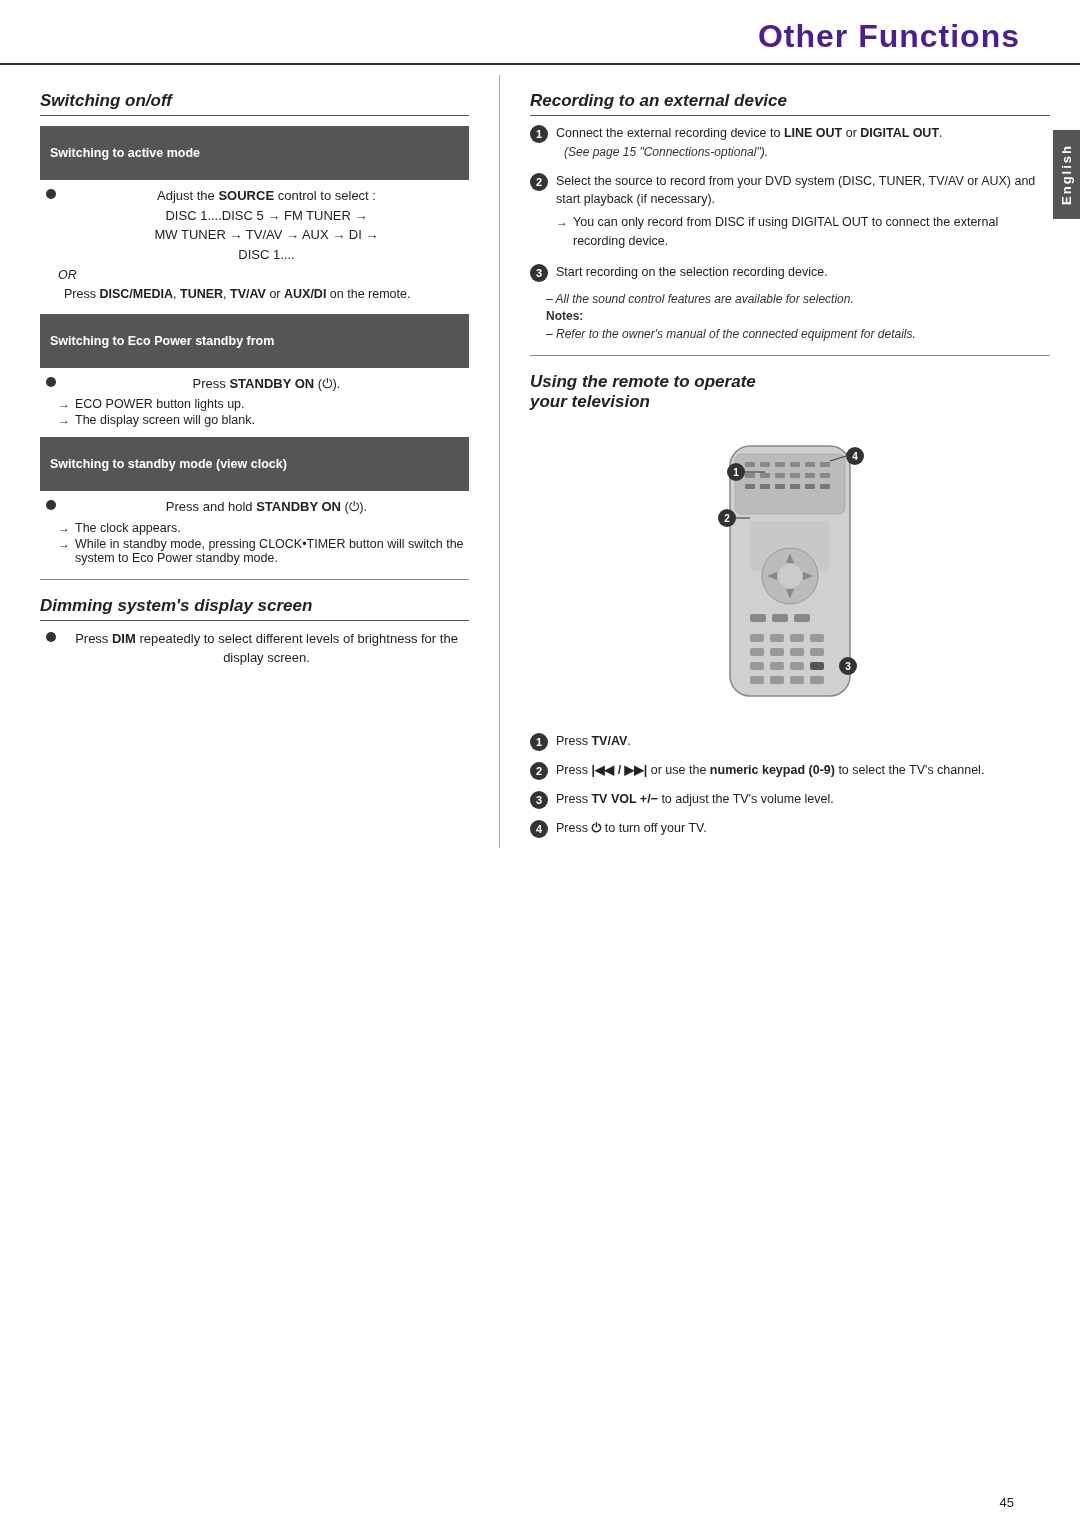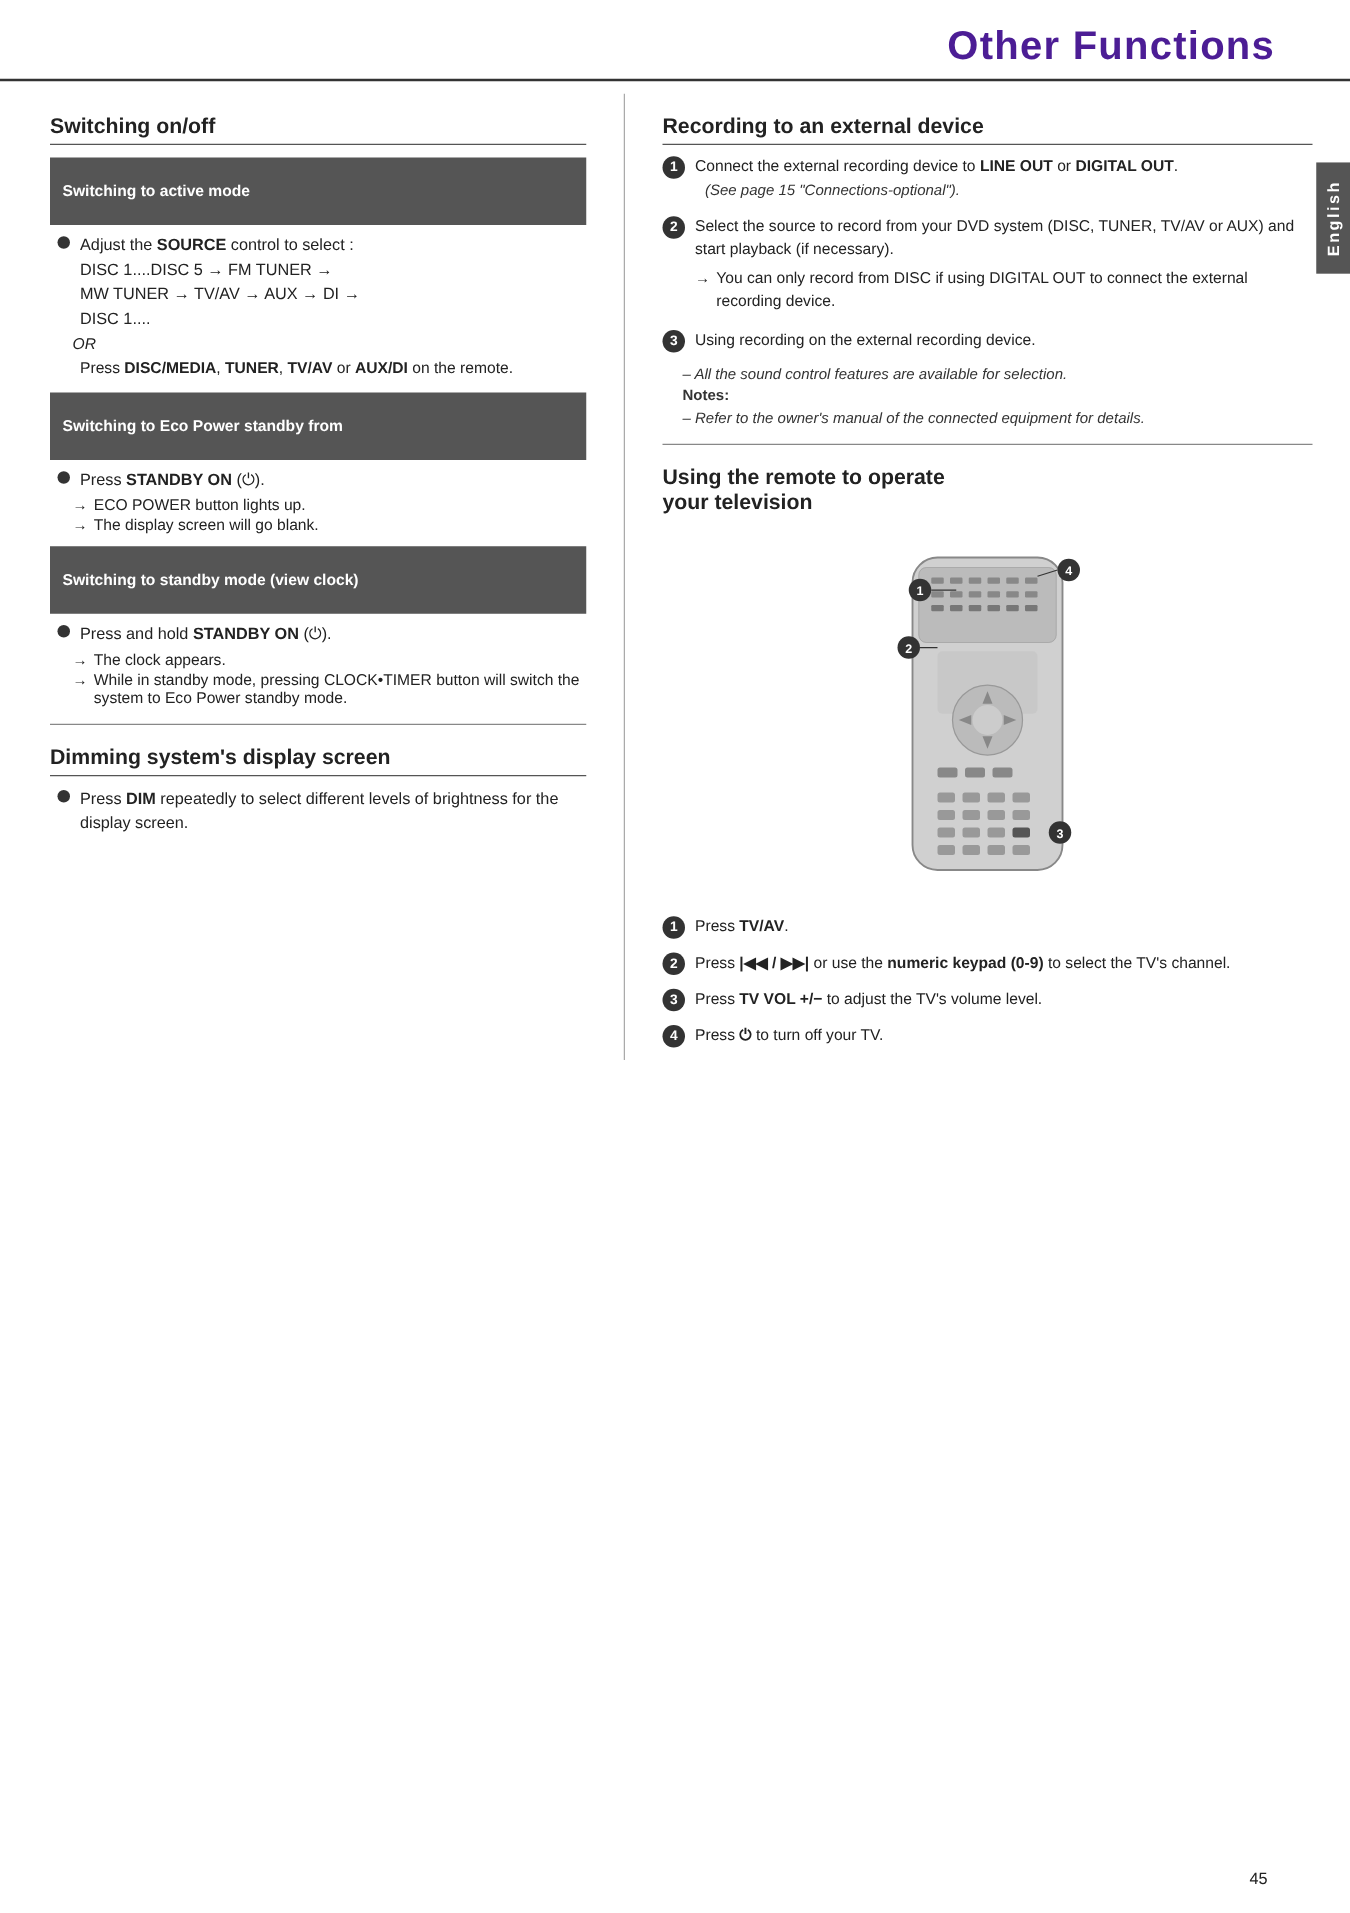--- a/index.html
+++ b/index.html
@@ -70,39 +70,41 @@
     }
 
     
     .section-title {
       font-size: 17px;
       font-weight: bold;
       margin-bottom: 8px;
       margin-top: 16px;
       border-bottom: 1px solid #555;
       padding-bottom: 4px;
+      font-style: italic;
     }
 
     
     .dark-header {
       background: #555;
       color: #fff;
       font-weight: bold;
       font-size: 12.5px;
       padding: 20px 10px;
       margin-bottom: 6px;
       margin-top: 10px;
     }
 
     
     .bullet-item {
       display: flex;
       align-items: flex-start;
       margin-bottom: 4px;
       margin-left: 6px;
+      text-align: center;
     }
 
     .bullet-dot {
       width: 10px;
       height: 10px;
       background: #333;
       border-radius: 50%;
       margin-top: 3px;
       margin-right: 8px;
       flex-shrink: 0;
@@ -297,21 +299,21 @@
           <div class="arrow-item" style="margin-left:0;margin-top:4px;">
             <span class="arrow-sym">→</span>
             <span>You can only record from DISC if using DIGITAL OUT to connect the external recording device.</span>
           </div>
         </div>
       </div>
 
       <div class="num-item">
         <div class="num-circle">3</div>
         <div class="num-text">
-          Using recording on the external recording device.
+          Start recording on the selection recording device.
         </div>
       </div>
 
       <div class="notes-section">
         <div class="italic-note">– All the sound control features are available for selection.</div>
         <div class="italic-note" style="font-style:normal;font-weight:bold;margin-bottom:4px;">Notes:</div>
         <div class="italic-note">– Refer to the owner's manual of the connected equipment for details.</div>
       </div>
 
       <hr class="divider-line">

